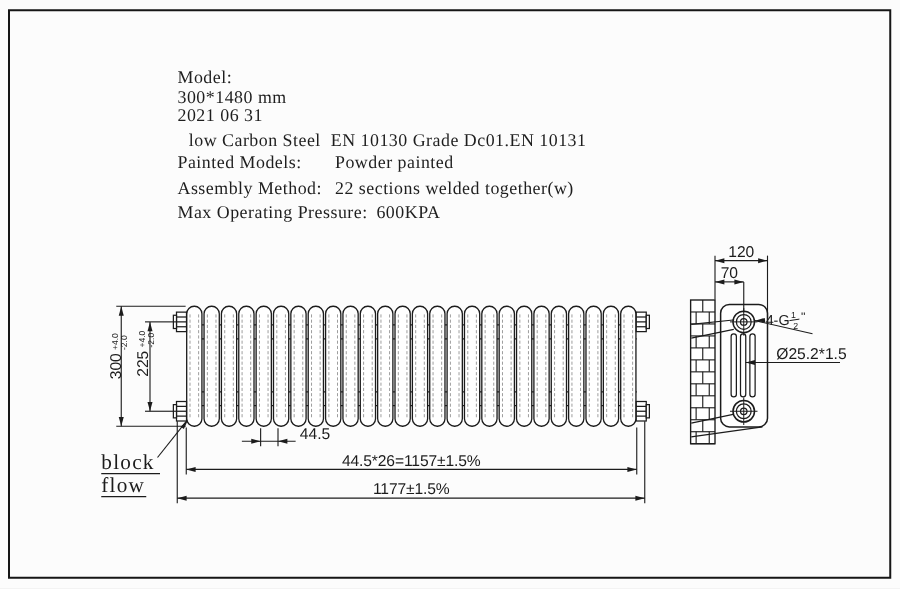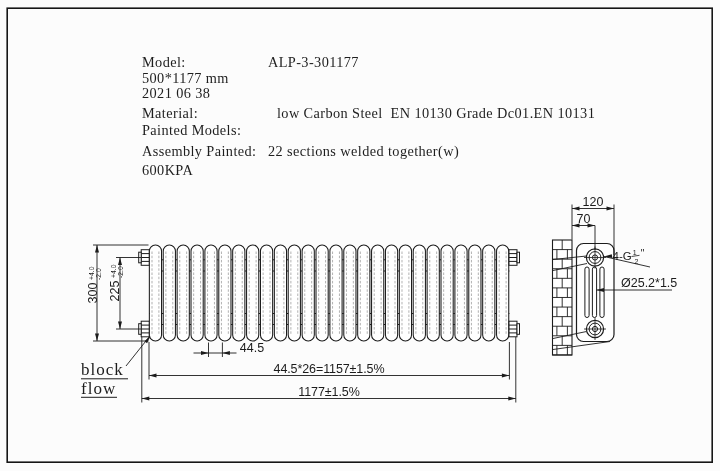--- a/index.html
+++ b/index.html
@@ -23,27 +23,27 @@
   .inch{font-family:"Liberation Sans",sans-serif;font-size:10px;}
   .gtext{font-family:"Liberation Sans",sans-serif;font-size:11.5px;}
   .bf{font-family:"Liberation Serif",serif;font-size:17px;letter-spacing:1px;}
 </style>
 </head>
 <body>
 
 <div class="page">
 
   <div class="specs">
-    <div class="spec-row r0"><span class="spec-label">Model:</span><span class="spec-value">ALP-3-301177</span></div>
-    <div class="spec-row r1"><span class="spec-value">500*1177 mm</span></div>
-    <div class="spec-row r2"><span class="spec-value">2021 06 38</span></div>
-    <div class="spec-row r3"><span class="spec-label">Material:</span><span class="spec-value">low Carbon Steel  EN 10130 Grade Dc01.EN 10131</span></div>
-    <div class="spec-row r4"><span class="spec-label">Painted Models:</span></div>
-    <div class="spec-row r5"><span class="spec-label">Assembly Painted:</span><span class="spec-value">22 sections welded together(w)</span></div>
-    <div class="spec-row r6"><span class="spec-value">600KPA</span></div>
+    <div class="spec-row r0"><span class="spec-label">Model:</span></div>
+    <div class="spec-row r1"><span class="spec-value">300*1480 mm</span></div>
+    <div class="spec-row r2"><span class="spec-value">2021 06 31</span></div>
+    <div class="spec-row r3"><span class="spec-value">low Carbon Steel  EN 10130 Grade Dc01.EN 10131</span></div>
+    <div class="spec-row r4"><span class="spec-label">Painted Models:</span><span class="spec-value">Powder painted</span></div>
+    <div class="spec-row r5"><span class="spec-label">Assembly Method:</span><span class="spec-value">22 sections welded together(w)</span></div>
+    <div class="spec-row r6"><span class="spec-label">Max Operating Pressure:</span><span class="spec-value">600KPA</span></div>
   </div>
 
   <svg width="720" height="471" viewBox="0 0 720 471">
 
     <rect x="7.2" y="8.2" width="705" height="454" fill="none" stroke="#161616" stroke-width="1.6"></rect>
 
     <g id="gen-front">
         <line x1="149" y1="259.8" x2="509.4" y2="259.8" stroke="#1c1c1c" stroke-width="1"></line>
         <line x1="149" y1="271" x2="509.4" y2="271" stroke="#1c1c1c" stroke-width="1"></line>
         <line x1="149" y1="313.5" x2="509.4" y2="313.5" stroke="#1c1c1c" stroke-width="1"></line>

